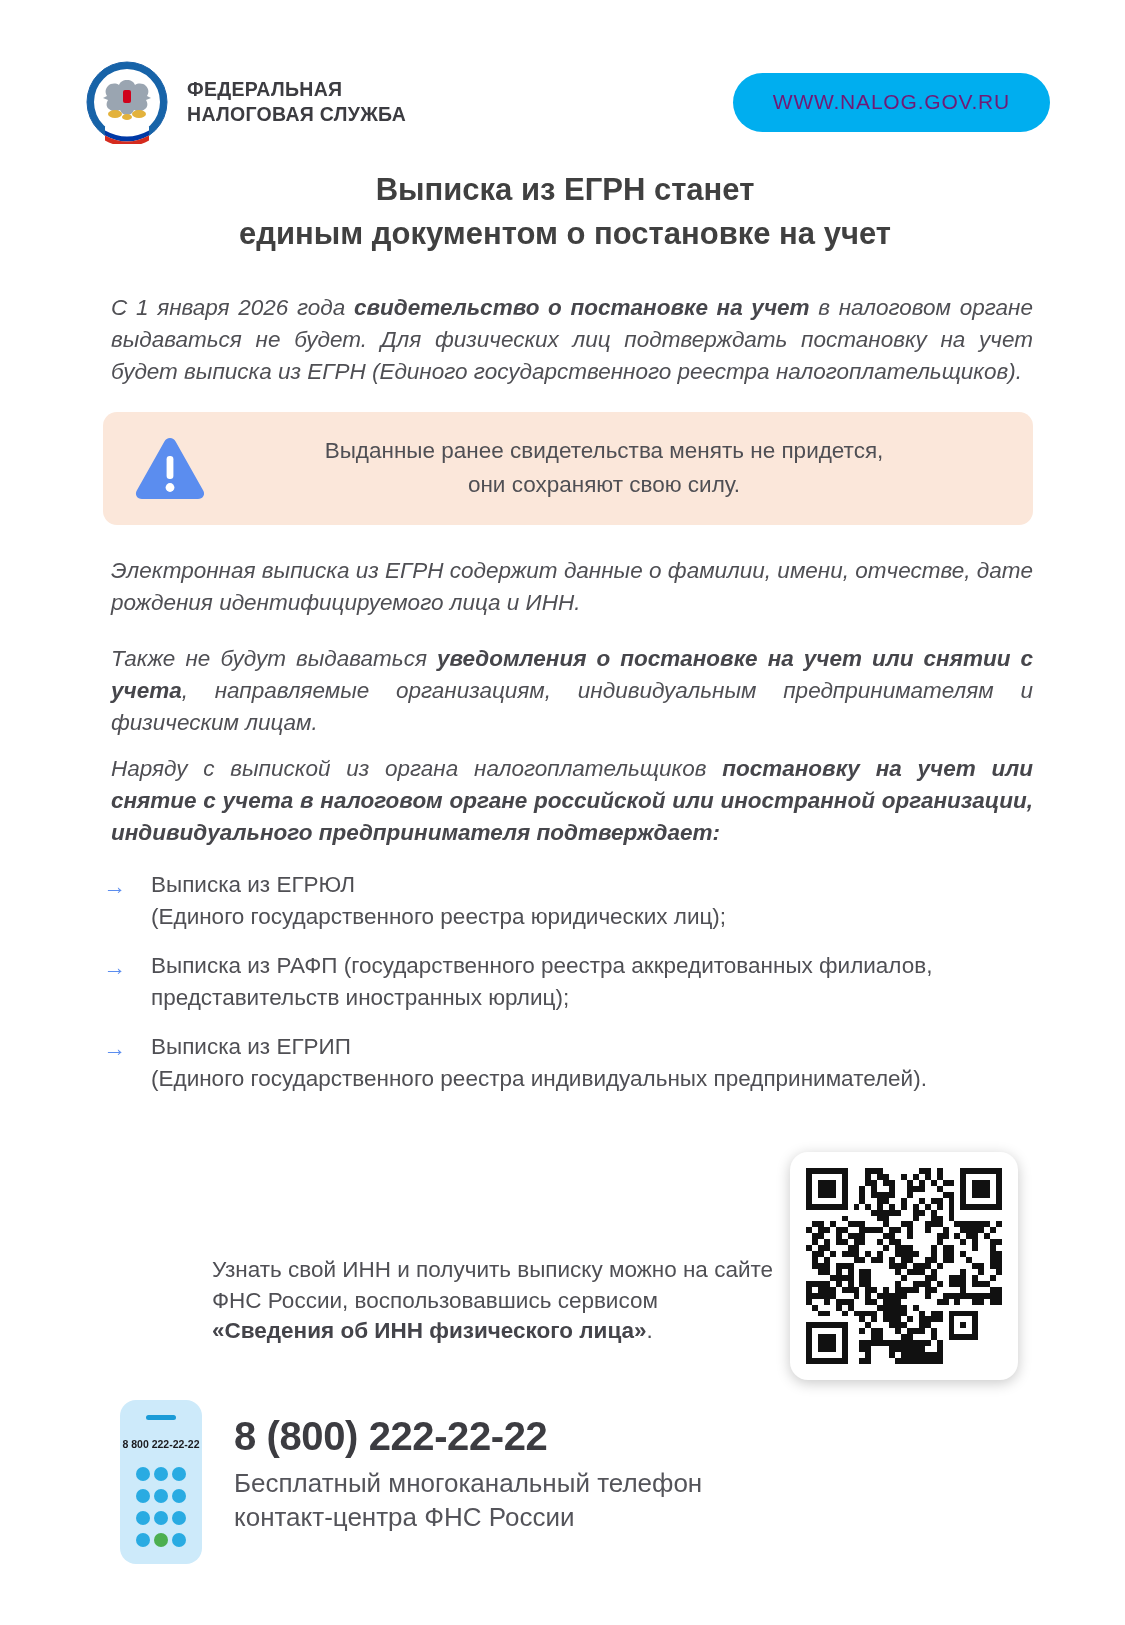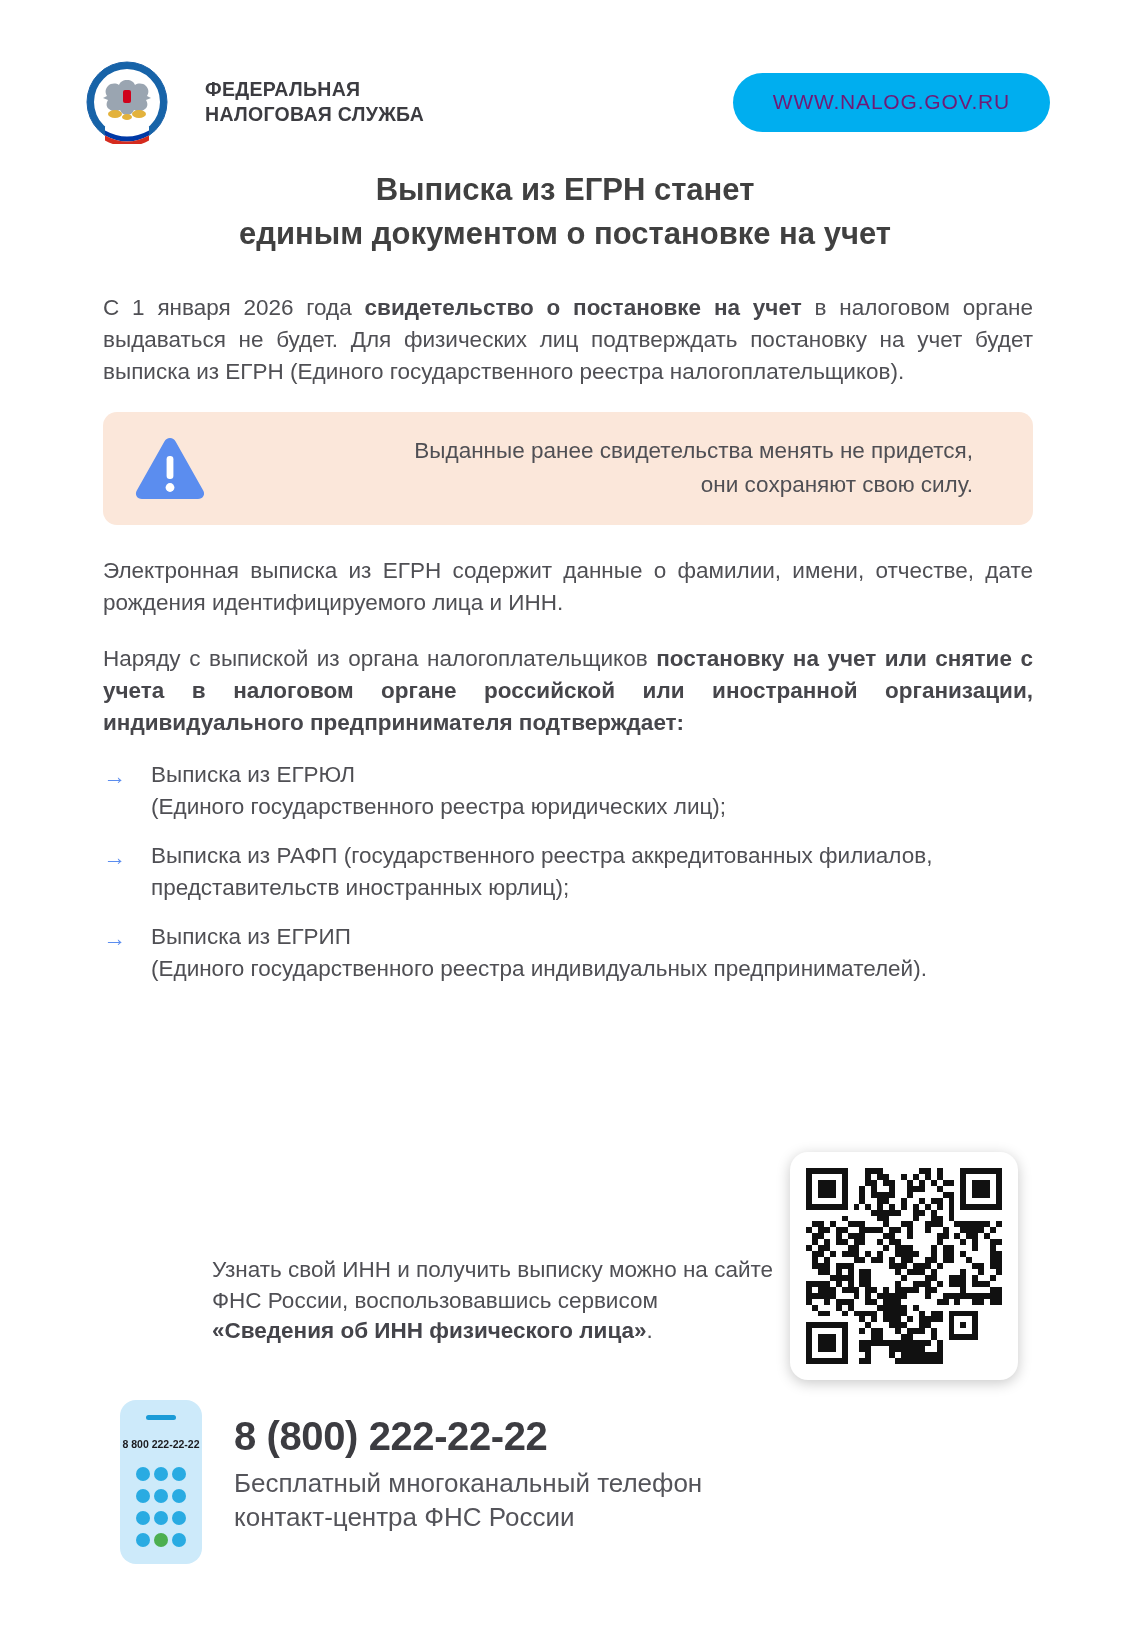--- a/index.html
+++ b/index.html
@@ -28,21 +28,21 @@
     left: 85px;
     right: 75px;
     height: 80px;
     display: flex;
     align-items: center;
     justify-content: space-between;
   }
   .brand {
     display: flex;
     align-items: center;
-    gap: 36px;
+    gap: 18px;
   }
   .emblem {
     width: 84px;
     height: 84px;
     flex: 0 0 84px;
     position: relative;
   }
   .brand-text {
     font-weight: bold;
     font-size: 19.5px;
@@ -78,44 +78,45 @@
   }
 
   
   .content {
     position: absolute;
     top: 292px;
     left: 103px;
     width: 930px;
   }
   p.body {
-    margin: 0 0 24px 0;
+    margin: 0 0 24px 8px;
     font-size: 22.5px;
     line-height: 1.42;
     text-align: justify;
     color: #4f4f54;
+    font-style: italic;
   }
   p.body b { font-weight: bold; color: #46464b; }
   p.tight { margin-bottom: 14px; }
 
   
   .callout {
     background: #FBE7DA;
     border-radius: 14px;
     margin: 8px 0 30px 0;
     padding: 22px 30px 24px 30px;
     display: flex;
     align-items: center;
     gap: 28px;
     min-height: 62px;
   }
   .warn-icon { flex: 0 0 74px; width: 74px; height: 66px; }
   .callout-text {
     flex: 1;
-    text-align: right;
+    text-align: center;
     font-size: 22.5px;
     line-height: 1.5;
     color: #4f4f54;
     white-space: pre-line;
     padding-right: 30px;
   }
 
   
   .arrow-list { margin: 20px 0 0 0; padding: 0; list-style: none; }
   .arrow-item {
@@ -245,20 +246,21 @@
           <circle cx="37" cy="52.5" r="4.4" fill="#ffffff"></circle>
         </svg>
       </div>
       <div class="callout-text">Выданные ранее свидетельства менять не придется,
 они сохраняют свою силу.</div>
     </div>
 
     <p class="body">Электронная выписка из ЕГРН содержит данные о фамилии, имени, отчестве, дате рождения идентифицируемого лица и ИНН.</p>
 
 
+    <p class="body tight"><span>Также не будут выдаваться </span><b>уведомления о постановке на учет или снятии с учета</b><span>, направляемые организациям, индивидуальным предпринимателям и физическим лицам.</span></p>
 
     <p class="body tight"><span>Наряду с выпиской из органа налогоплательщиков </span><b>постановку на учет или снятие с учета в налоговом органе российской или иностранной организации, индивидуального предпринимателя подтверждает:</b></p>
 
     <ul class="arrow-list">
       <li class="arrow-item">
         <span class="arrow-icon">→</span>
         <span class="arrow-body">Выписка из ЕГРЮЛ
 (Единого государственного реестра юридических лиц);</span>
       </li>
       <li class="arrow-item">

